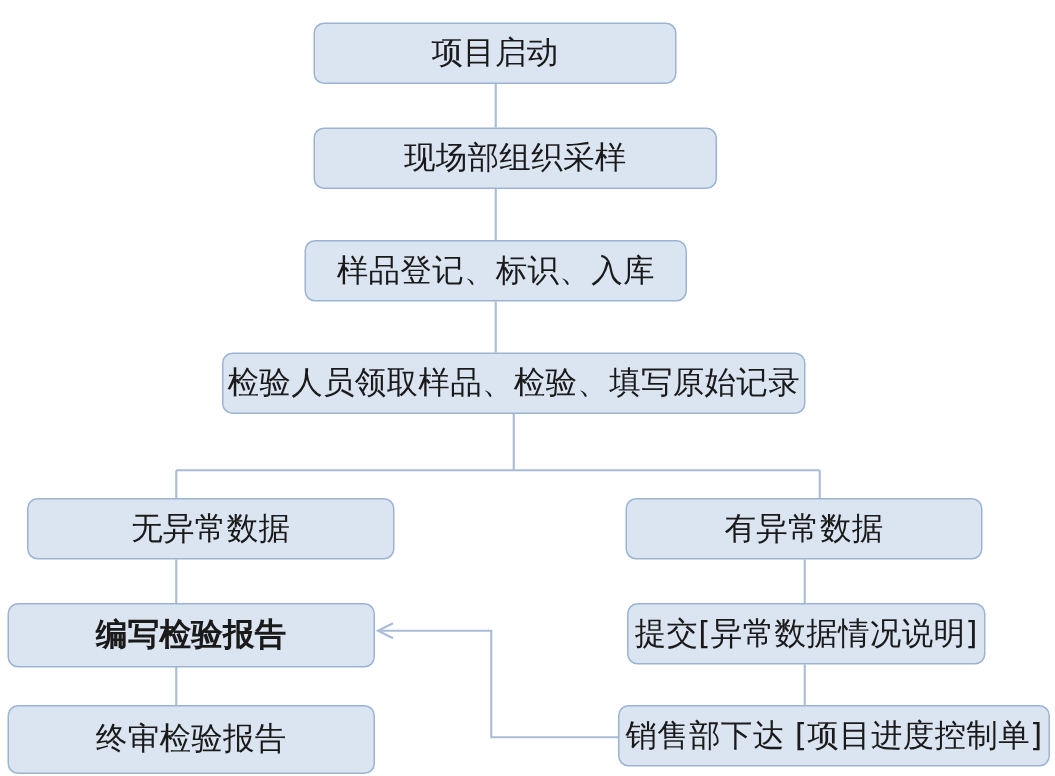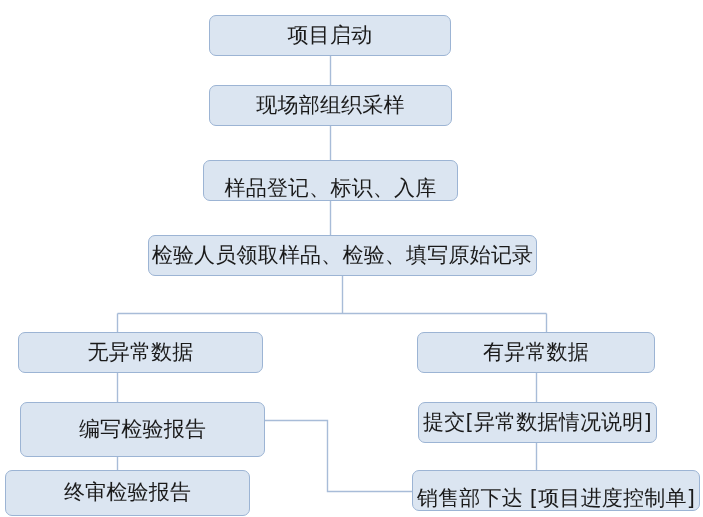--- a/index.html
+++ b/index.html
@@ -79,49 +79,49 @@
       <path d="M412 491.5 L327.5 491.5 L327.5 420.5 L253 420.5"></path>
 
       <path d="M262 415.5 L252 420.5 L262 425.5"></path>
     </g>
   </svg>
 
   <div class="node" style="left:209px; top:15px; width:242px; height:41px;">
     <span class="node-label">项目启动</span>
   </div>
 
-  <div class="node" style="left:209px; top:85px; width:243px; height:41px;">
+  <div class="node" style="left:209px; top:85px; width:269px; height:41px;">
     <span class="node-label">现场部组织采样</span>
   </div>
 
-  <div class="node" style="left:203px; top:160px; width:255px; height:41px;align-items:flex-end;">
+  <div class="node" style="left:203px; top:160px; width:255px; height:41px;">
     <span class="node-label">样品登记、标识、入库</span>
   </div>
 
   <div class="node" style="left:148px; top:235px; width:389px; height:41px;">
     <span class="node-label">检验人员领取样品、检验、填写原始记录</span>
   </div>
 
   <div class="node" style="left:18px; top:332px; width:245px; height:41px;">
     <span class="node-label">无异常数据</span>
   </div>
 
   <div class="node" style="left:417px; top:332px; width:238px; height:41px;text-align:right;">
     <span class="node-label">有异常数据</span>
   </div>
 
-  <div class="node" style="left:20px; top:402px; width:245px; height:55px;">
+  <div class="node" style="left:5px; top:402px; width:245px; height:43px;font-weight:bold;">
     <span class="node-label">编写检验报告</span>
   </div>
 
   <div class="node" style="left:418px; top:402px; width:239px; height:41px;">
     <span class="node-label">提交[异常数据情况说明]</span>
   </div>
 
   <div class="node" style="left:5px; top:470px; width:245px; height:46px;text-align:center;">
     <span class="node-label">终审检验报告</span>
   </div>
 
-  <div class="node" style="left:412px; top:470px; width:288px; height:41px;align-items:flex-end;">
+  <div class="node" style="left:412px; top:470px; width:288px; height:41px;">
     <span class="node-label">销售部下达 [项目进度控制单]</span>
   </div>
 
 </div>
 
 </body></html>

